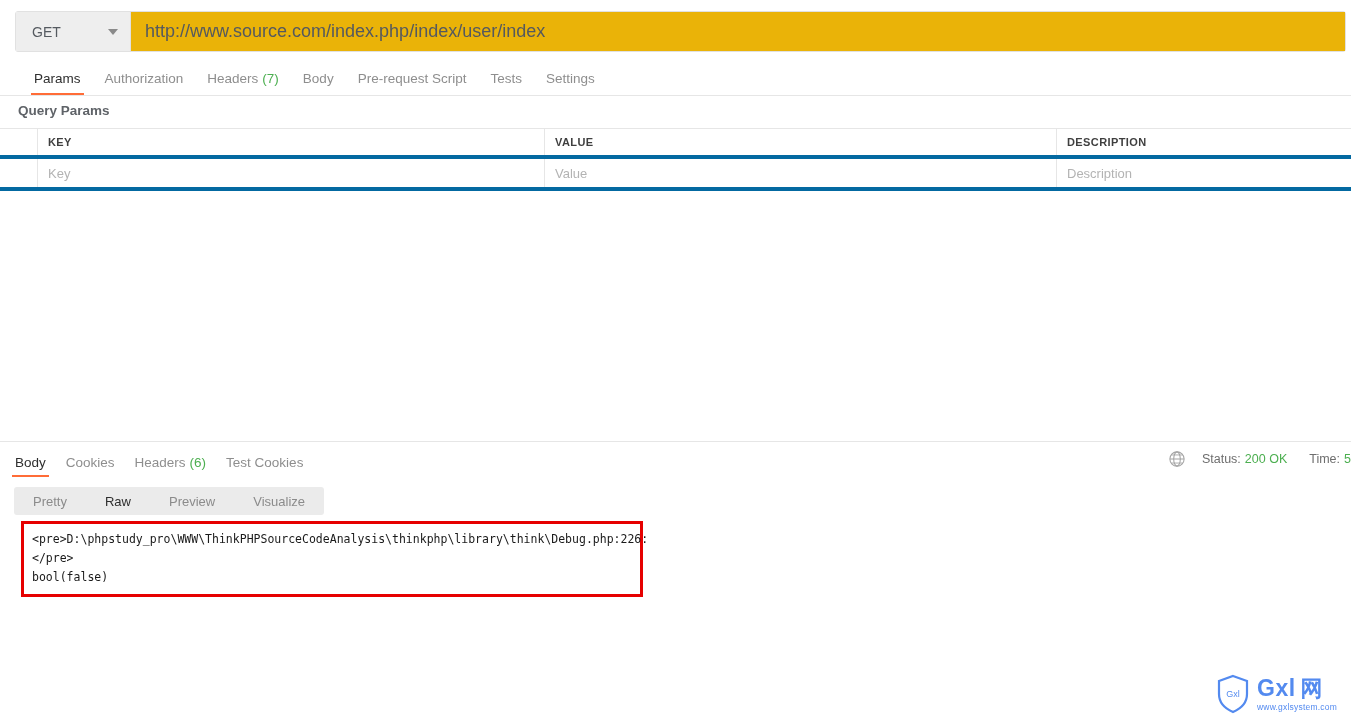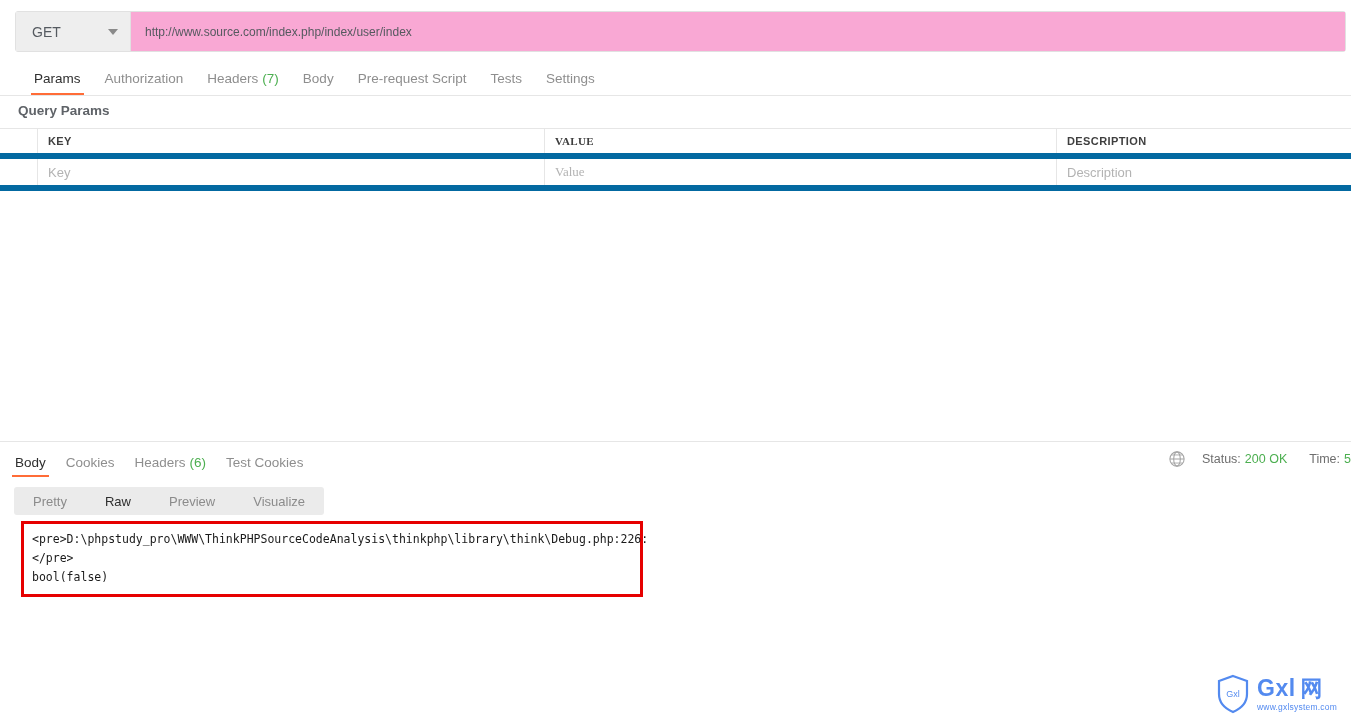--- a/index.html
+++ b/index.html
@@ -32,22 +32,22 @@
   .caret {
     width: 0; height: 0;
     border-left: 5px solid transparent;
     border-right: 5px solid transparent;
     border-top: 6px solid #8a8a8a;
   }
   .url-input {
     flex: 1; height: 100%;
     display: flex; align-items: center;
     padding: 4px 14px;
-    background: #f9a8d4;
-    color: #55595f; font-size: 12px;
+    background: #eab308;
+    color: #55595f; font-size: 18px;
     border: 0; outline: none;
     font-family: "Liberation Sans", sans-serif;
   }
 
   
   .req-tabs {
     position: absolute; left: 0; top: 62px;
     width: 1351px; height: 34px;
     display: flex; align-items: flex-end;
     padding-left: 22px;
@@ -70,32 +70,32 @@
   
   .qp-title {
     position: absolute; left: 18px; top: 103px;
     font-size: 13.5px; color: #5f6368; font-weight: 600;
   }
   .params-table {
     position: absolute; left: 0; top: 128px;
     width: 1351px;
     border-top: 1px solid #e6e6e6;
   }
-  .prow { display: flex; width: 100%; height: 30px; border-bottom: 6px solid #0369a1; }
+  .prow { display: flex; width: 100%; height: 30px; border-bottom: 4px solid #0369a1; }
   .prow.head { height: 30px; }
   .pcell {
     display: flex; align-items: center;
     padding: 0 0 0 10px;
     border-right: 1px solid #e6e6e6;
     font-size: 12px;
     overflow: hidden; white-space: nowrap;
   }
   .pcell.check { width: 38px; padding: 0; border-right: 1px solid #e6e6e6; }
   .pcell.key { width: 507px; }
-  .pcell.value { width: 512px; font-family: Liberation Serif, serif; }
+  .pcell.value { width: 512px; }
   .pcell.desc { width: 294px; border-right: 0; }
   .prow.head .pcell {
     color: #3f3f3f; font-weight: bold;
     font-size: 11px; letter-spacing: 0.4px;
   }
   .prow.body { height: 32px; }
   .prow.body .pcell { color: #b3b3b3; font-size: 13px; }
 
   
   .divider {

